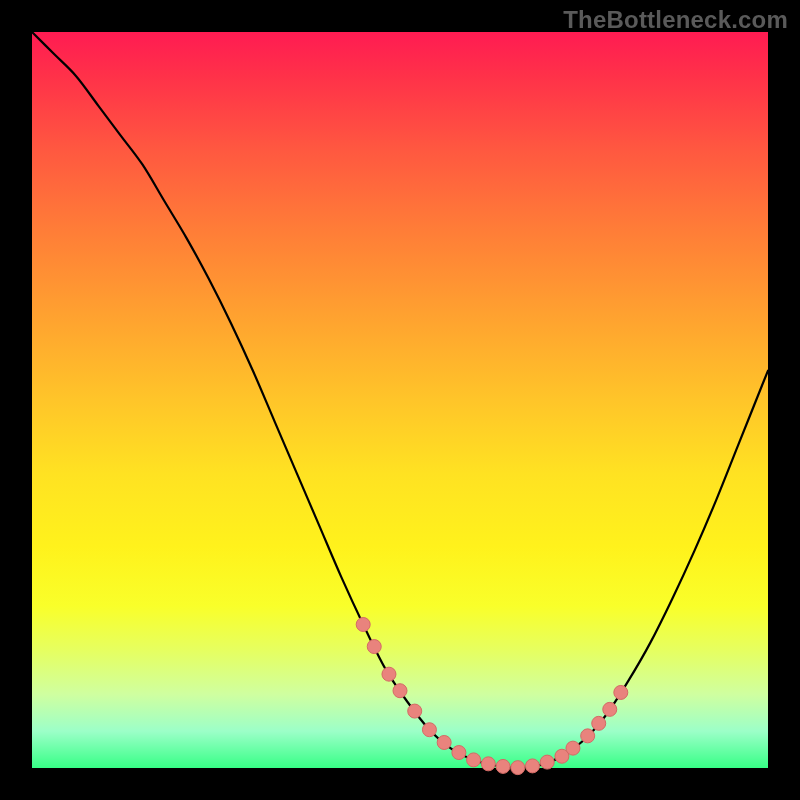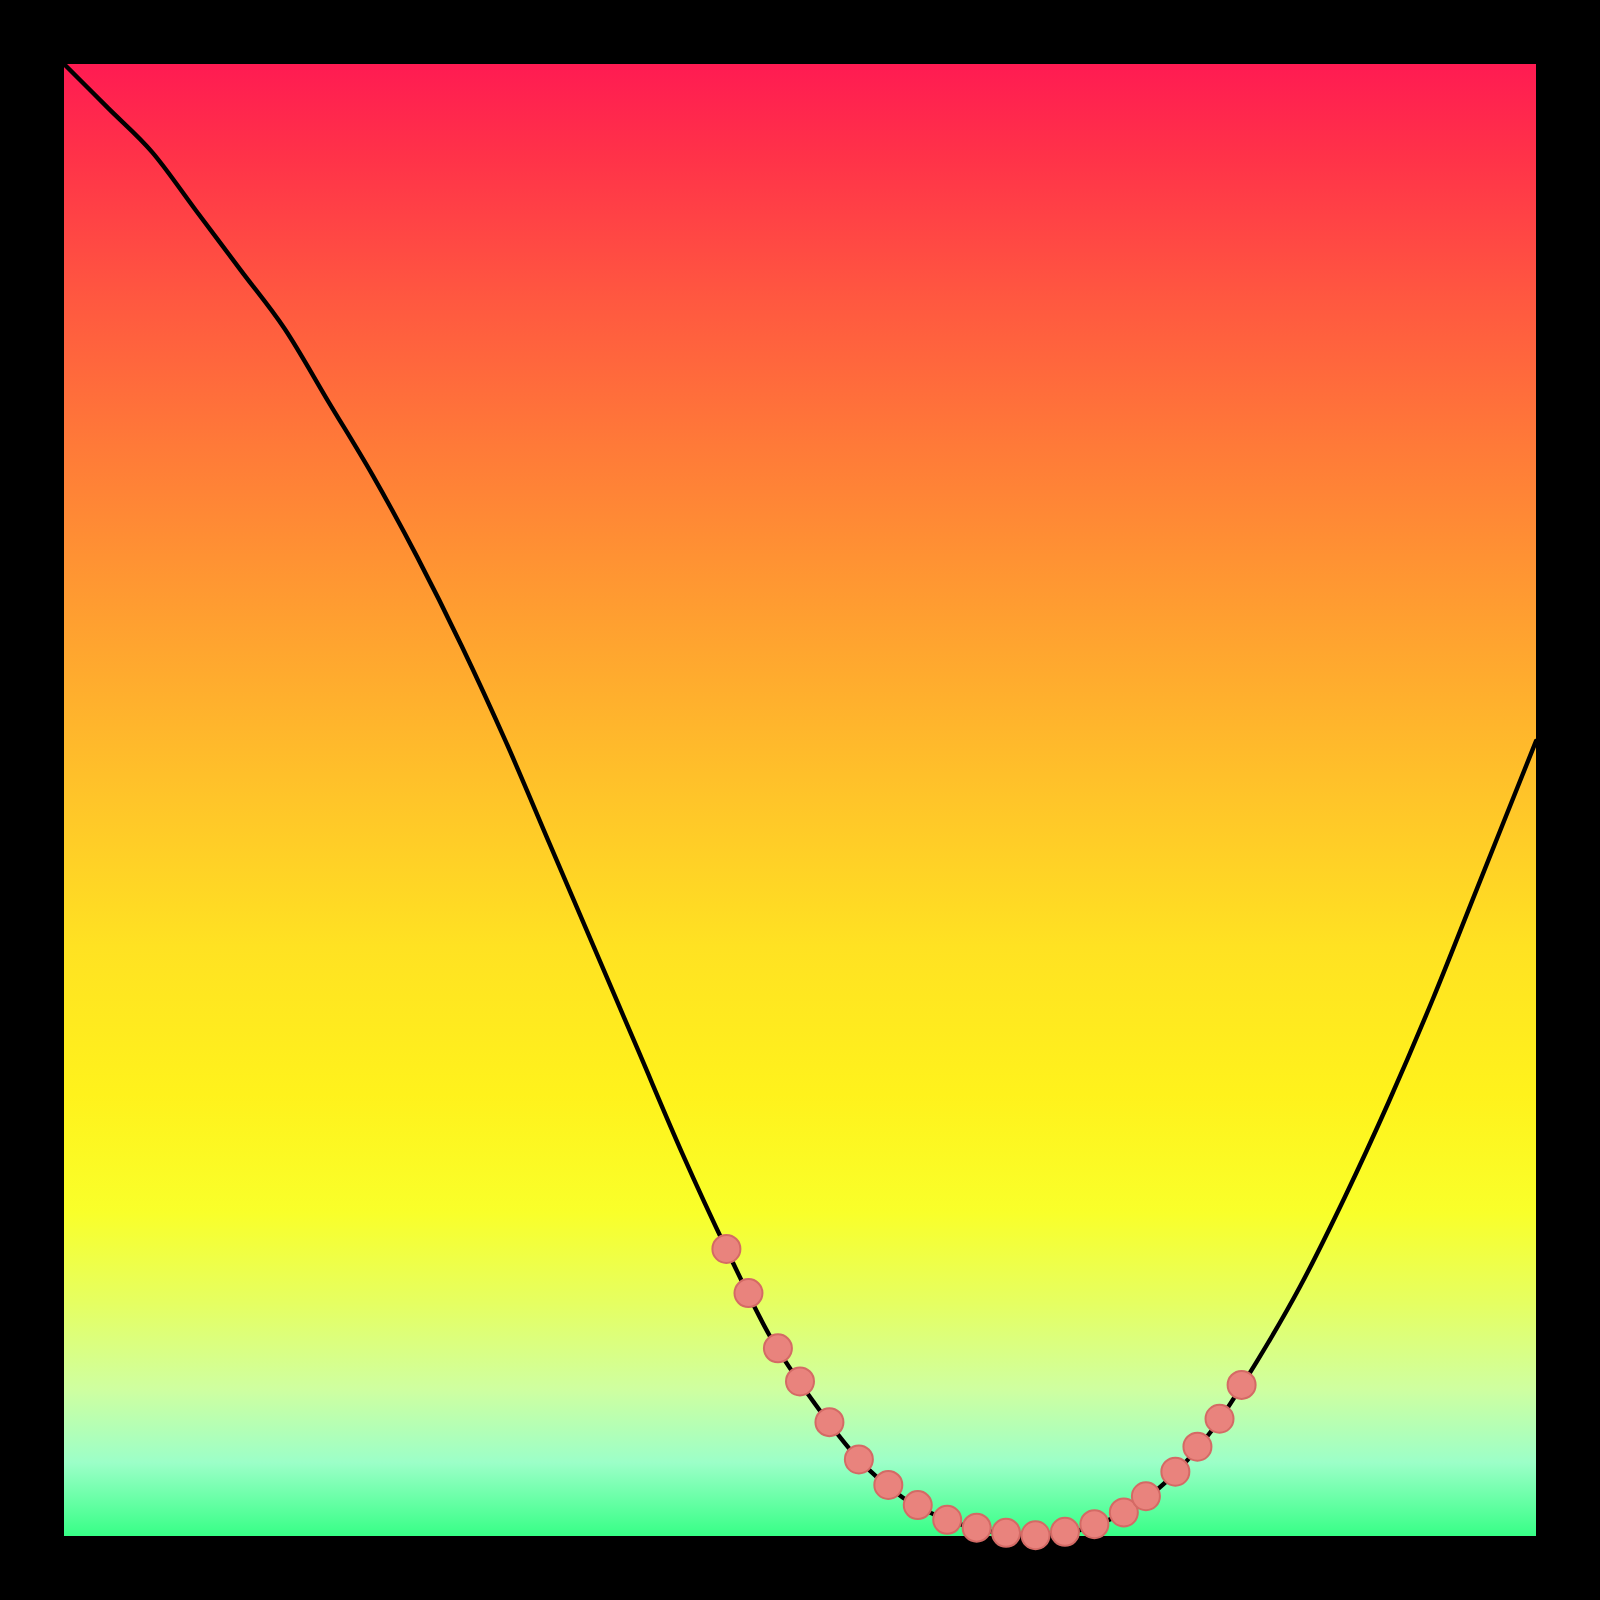--- a/index.html
+++ b/index.html
@@ -63,20 +63,21 @@
   }
   .dot {
     fill: #e9837d;
     stroke: #d46a65;
     stroke-width: 1;
   }
 </style>
 </head>
 <body>
 <div class="frame">
+  <div class="watermark">TheBottleneck.com</div>
 
   <div class="plot-wrap">
     <div class="heat-bg"></div>
     <svg class="curve" viewBox="0 0 736 736" preserveAspectRatio="none">
       <path id="curve-path" class="curve-path" d="M 0.00 0.00 C 3.68 3.68, 14.72 14.72, 22.08 22.08 C 29.44 29.44, 36.80 35.57, 44.16 44.16 C 51.52 52.75, 58.88 63.79, 66.24 73.60 C 73.60 83.41, 80.96 93.23, 88.32 103.04 C 95.68 112.85, 103.04 121.44, 110.40 132.48 C 117.76 143.52, 125.12 157.01, 132.48 169.28 C 139.84 181.55, 147.20 193.20, 154.56 206.08 C 161.92 218.96, 169.28 232.45, 176.64 246.56 C 184.00 260.67, 191.36 275.39, 198.72 290.72 C 206.08 306.05, 213.44 322.00, 220.80 338.56 C 228.16 355.12, 235.52 372.91, 242.88 390.08 C 250.24 407.25, 257.60 424.43, 264.96 441.60 C 272.32 458.77, 279.68 475.95, 287.04 493.12 C 294.40 510.29, 301.76 528.08, 309.12 544.64 C 316.48 561.20, 323.84 577.15, 331.20 592.48 C 338.56 607.81, 345.92 623.76, 353.28 636.64 C 360.64 649.52, 368.00 659.58, 375.36 669.76 C 382.72 679.94, 390.08 689.88, 397.44 697.73 C 404.80 705.58, 412.16 711.83, 419.52 716.86 C 426.88 721.89, 434.24 725.08, 441.60 727.90 C 448.96 730.73, 456.32 732.50, 463.68 733.79 C 471.04 735.08, 478.40 735.75, 485.76 735.63 C 493.12 735.51, 500.48 734.96, 507.84 733.06 C 515.20 731.15, 522.56 728.39, 529.92 724.22 C 537.28 720.05, 544.64 714.90, 552.00 708.03 C 559.36 701.16, 566.72 692.82, 574.08 683.01 C 581.44 673.19, 588.80 661.17, 596.16 649.15 C 603.52 637.13, 610.88 624.62, 618.24 610.88 C 625.60 597.14, 632.96 582.05, 640.32 566.72 C 647.68 551.39, 655.04 535.44, 662.40 518.88 C 669.76 502.32, 677.12 485.15, 684.48 467.36 C 691.84 449.57, 697.97 433.63, 706.56 412.16 C 715.15 390.69, 731.09 350.83, 736.00 338.56"></path>
       <g id="dots-group">
           <circle cx="331.20" cy="592.48" r="7" class="dot"></circle>
           <circle cx="342.24" cy="614.56" r="7" class="dot"></circle>
           <circle cx="356.96" cy="642.16" r="7" class="dot"></circle>
           <circle cx="368.00" cy="658.72" r="7" class="dot"></circle>

